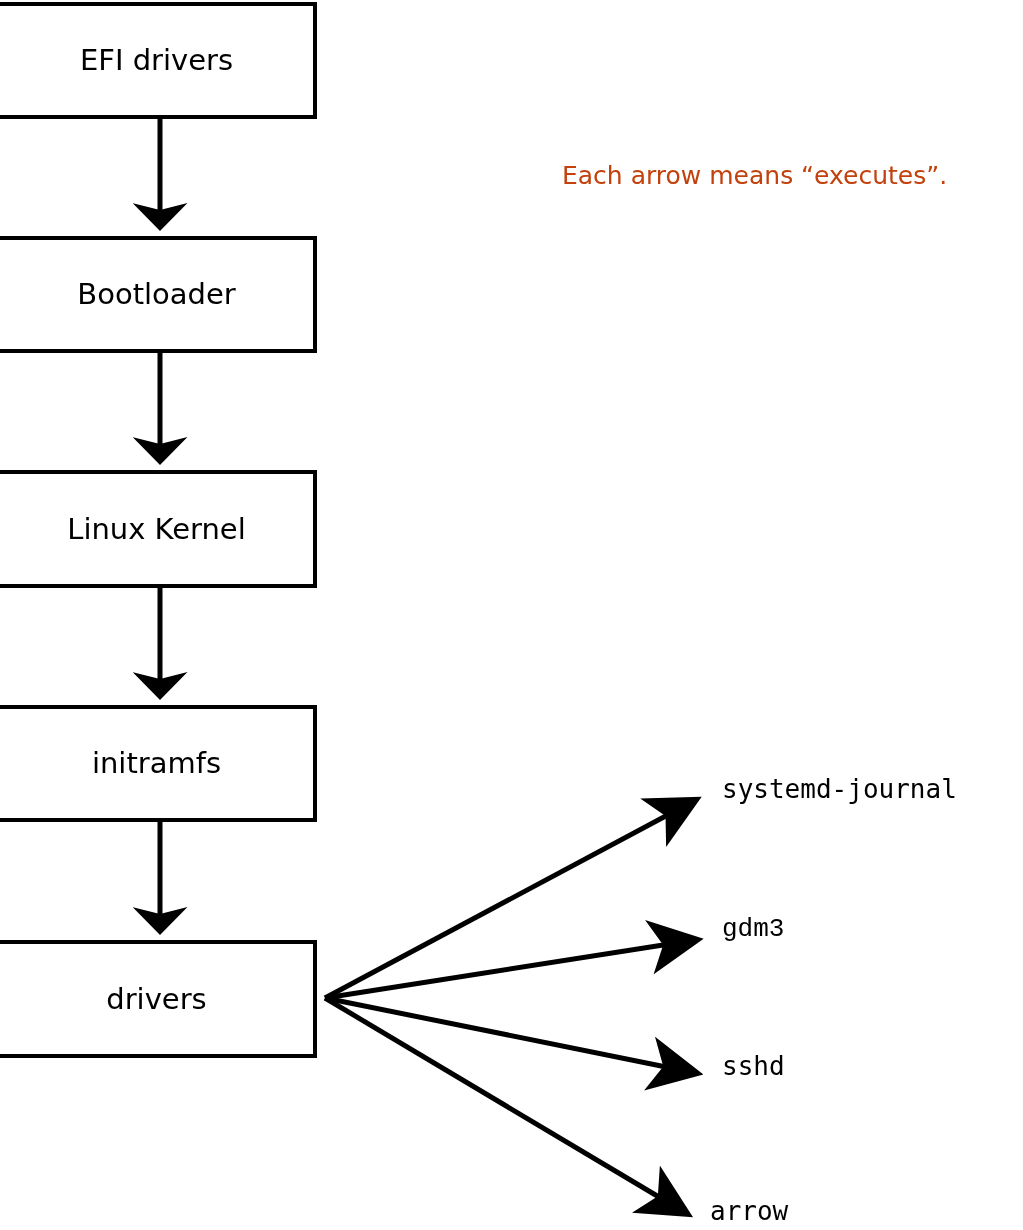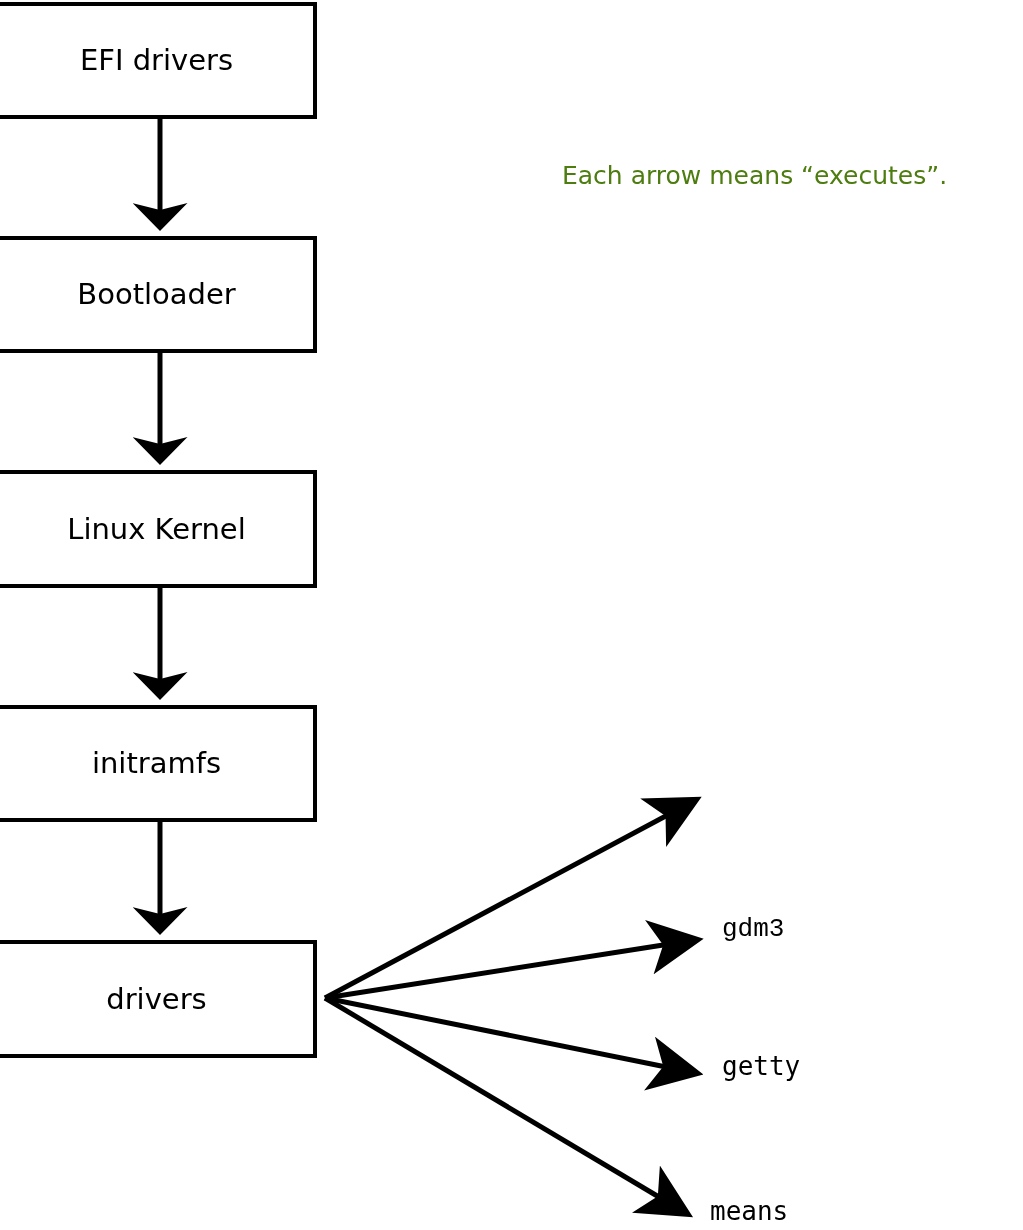--- a/index.html
+++ b/index.html
@@ -61,21 +61,21 @@
 
   
   #legend-note {
     position: absolute;
     left: 562px;
     top: 161px;
     font-family: "DejaVu Sans", sans-serif;
     font-size: 25px;
     line-height: 1.2;
     white-space: nowrap;
-    color: #4d7c0f;
+    color: #c2410c;
   }
 
   
   .service-label {
     position: absolute;
     font-family: "DejaVu Sans Mono", monospace;
     font-size: 26px;
     line-height: 1;
     white-space: nowrap;
     color: #000000;
@@ -151,22 +151,23 @@
 
     <g>
       <line x1="325" y1="998" x2="676" y2="1069" stroke="#000000" stroke-width="5" marker-end="url(#arrowhead-fan)"></line>
     </g>
 
     <g>
       <line x1="325" y1="998" x2="669" y2="1203" stroke="#000000" stroke-width="5" marker-end="url(#arrowhead-fan)"></line>
     </g>
   </svg>
 
+  <div class="service-label" id="service-label-0">systemd-journal</div>
 
   <div class="service-label" id="service-label-1">gdm3</div>
 
-  <div class="service-label" id="service-label-2">getty</div>
+  <div class="service-label" id="service-label-2">sshd</div>
 
-  <div class="service-label" id="service-label-3">means</div>
+  <div class="service-label" id="service-label-3">arrow</div>
 
   <div id="legend-note">Each arrow means “executes”.</div>
 
 </div>
 
 </body></html>

